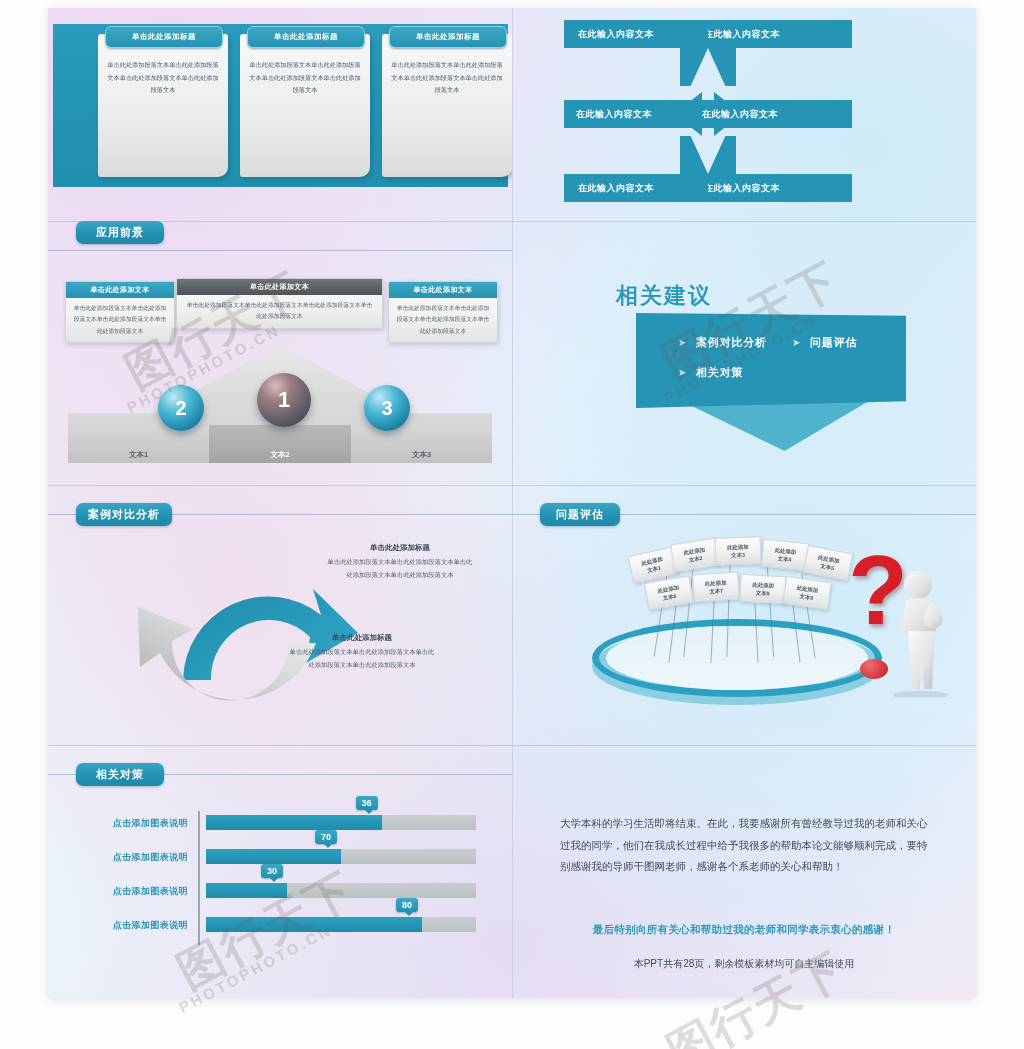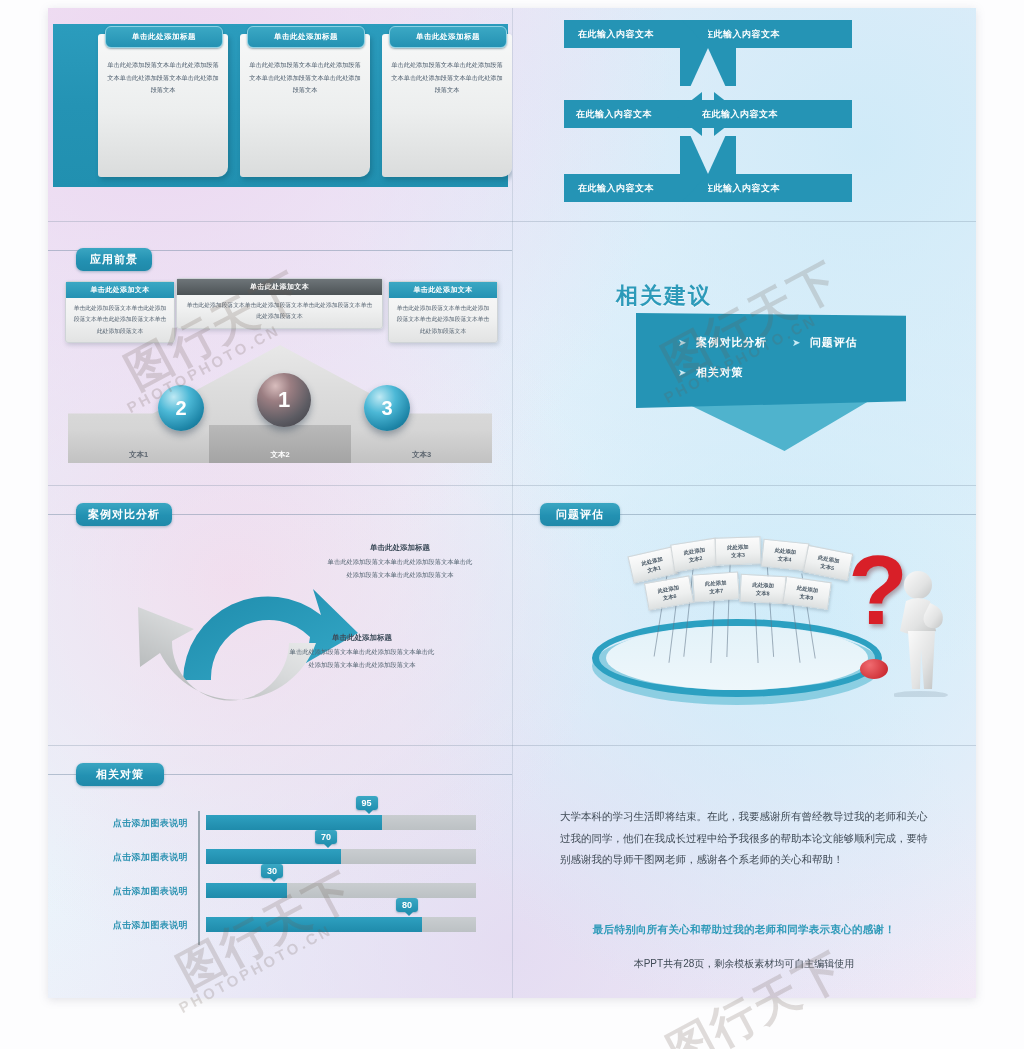--- a/index.html
+++ b/index.html
@@ -215,21 +215,21 @@
       </div>
       <div class="atri" style="right:196px;top:166px;border-bottom:28px solid #2594b5;border-left:26px solid transparent;"></div>
       <div class="atri" style="right:196px;top:128px;width:28px;height:38px;background:#2594b5;
                   clip-path:polygon(0 0,38% 0,100% 100%,0 100%);"></div>
 
     </div>
 
     <div class="cell" style="left:0;top:213px;width:464px;height:264px">
 
       <div class="badge-rule" style="left:0;top:29px;width:464px"></div>
-      <div class="badge" style="left:28px;top:27px;width:76px;height:23px">应用前景</div>
+      <div class="badge" style="left:28px;top:0;width:88px;height:23px">应用前景</div>
 
       <div class="podium" style="left:20px;top:124px;width:424px;height:118px">
         <div style="position:absolute;left:0;top:0;width:424px;height:118px;
                     background:linear-gradient(180deg,#e8e8e8 0%,#dcdcdc 40%,#cfcfcf 100%);
                     clip-path:polygon(50% 0,80% 58%,100% 58%,100% 100%,0 100%,0 58%,20% 58%);"></div>
         <div class="ptier" style="left:0;top:86px;width:141px;height:32px;
                     background:linear-gradient(180deg,#d4d4d4,#c2c2c2);">
           <span class="lbl">文本1</span>
         </div>
         <div class="ptier" style="left:141px;top:80px;width:142px;height:38px;
@@ -394,21 +394,21 @@
     <div class="cell" style="left:0;top:737px;width:464px;height:253px">
       <div class="badge-rule" style="left:0;top:29px;width:464px"></div>
       <div class="badge" style="left:28px;top:18px;width:88px;height:23px">相关对策</div>
 
       <div class="axis" style="left:150px;top:66px;height:134px"></div>
       <div id="bars">
           <div class="bcat" style="left: 8px; width: 132px; top: 72px;">点击添加图表说明</div>
           <div class="brow" style="left: 158px; top: 70px; width: 270px;">
             <div class="btrack" style="background: linear-gradient(rgb(201, 205, 208), rgb(188, 193, 196));"></div>
             <div class="bfill" style="width: 65%;"></div>
-            <div class="blabel" style="right: auto; left: calc(65% - 26px); bottom: 20px;">95</div>
+            <div class="blabel" style="right: auto; left: calc(65% - 26px); bottom: 20px;">36</div>
           </div>
           <div class="bcat" style="left: 8px; width: 132px; top: 106px;">点击添加图表说明</div>
           <div class="brow" style="left: 158px; top: 104px; width: 270px;">
             <div class="btrack" style="background: linear-gradient(rgb(201, 205, 208), rgb(188, 193, 196));"></div>
             <div class="bfill" style="width: 50%;"></div>
             <div class="blabel" style="right: auto; left: calc(50% - 26px); bottom: 20px;">70</div>
           </div>
           <div class="bcat" style="left: 8px; width: 132px; top: 140px;">点击添加图表说明</div>
           <div class="brow" style="left: 158px; top: 138px; width: 270px;">
             <div class="btrack" style="background: linear-gradient(rgb(201, 205, 208), rgb(188, 193, 196));"></div>
@@ -418,21 +418,21 @@
           <div class="bcat" style="left: 8px; width: 132px; top: 174px;">点击添加图表说明</div>
           <div class="brow" style="left: 158px; top: 172px; width: 270px;">
             <div class="btrack" style="background: linear-gradient(rgb(201, 205, 208), rgb(188, 193, 196));"></div>
             <div class="bfill" style="width: 80%;"></div>
             <div class="blabel" style="right: auto; left: calc(80% - 26px); bottom: 20px;">80</div>
           </div>
         </div>
     </div>
 
     <div class="cell" style="left:464px;top:737px;width:464px;height:253px">
-      <div class="th-para" style="left:48px;top:61px;width:372px">大学本科的学习生活即将结束。在此，我要感谢所有曾经教导过我的老师和关心过我的同学，他们在我成长过程中给予我很多的帮助本论文能够顺利完成，要特别感谢我的导师干图网老师，感谢各个系老师的关心和帮助！</div>
+      <div class="th-para" style="left:48px;top:68px;width:372px">大学本科的学习生活即将结束。在此，我要感谢所有曾经教导过我的老师和关心过我的同学，他们在我成长过程中给予我很多的帮助本论文能够顺利完成，要特别感谢我的导师干图网老师，感谢各个系老师的关心和帮助！</div>
       <div class="th-hl" style="top:178px">最后特别向所有关心和帮助过我的老师和同学表示衷心的感谢！</div>
       <div class="th-note" style="top:212px">本PPT共有28页，剩余模板素材均可自主编辑使用</div>
     </div>
 
   </div>
 </div>
 
 <div class="wm-sheet">
   <div class="wm big" style="left:118px;top:300px;transform:rotate(-28deg)">图行天下</div>
   <div class="wm lat" style="left:118px;top:360px;transform:rotate(-28deg)">PHOTOPHOTO.CN</div>

